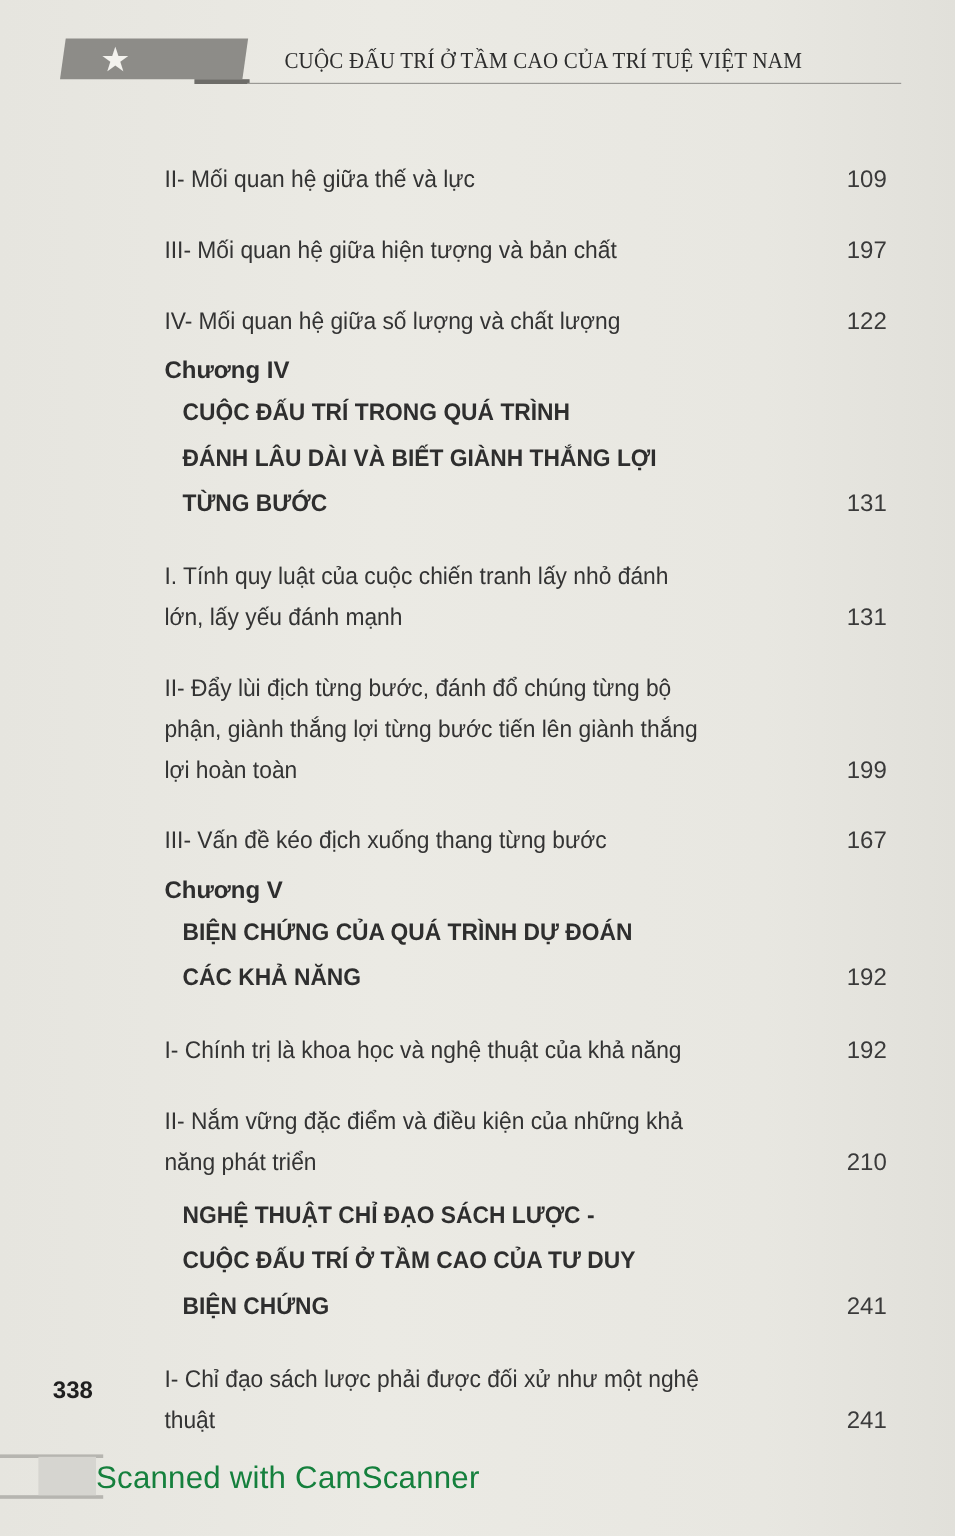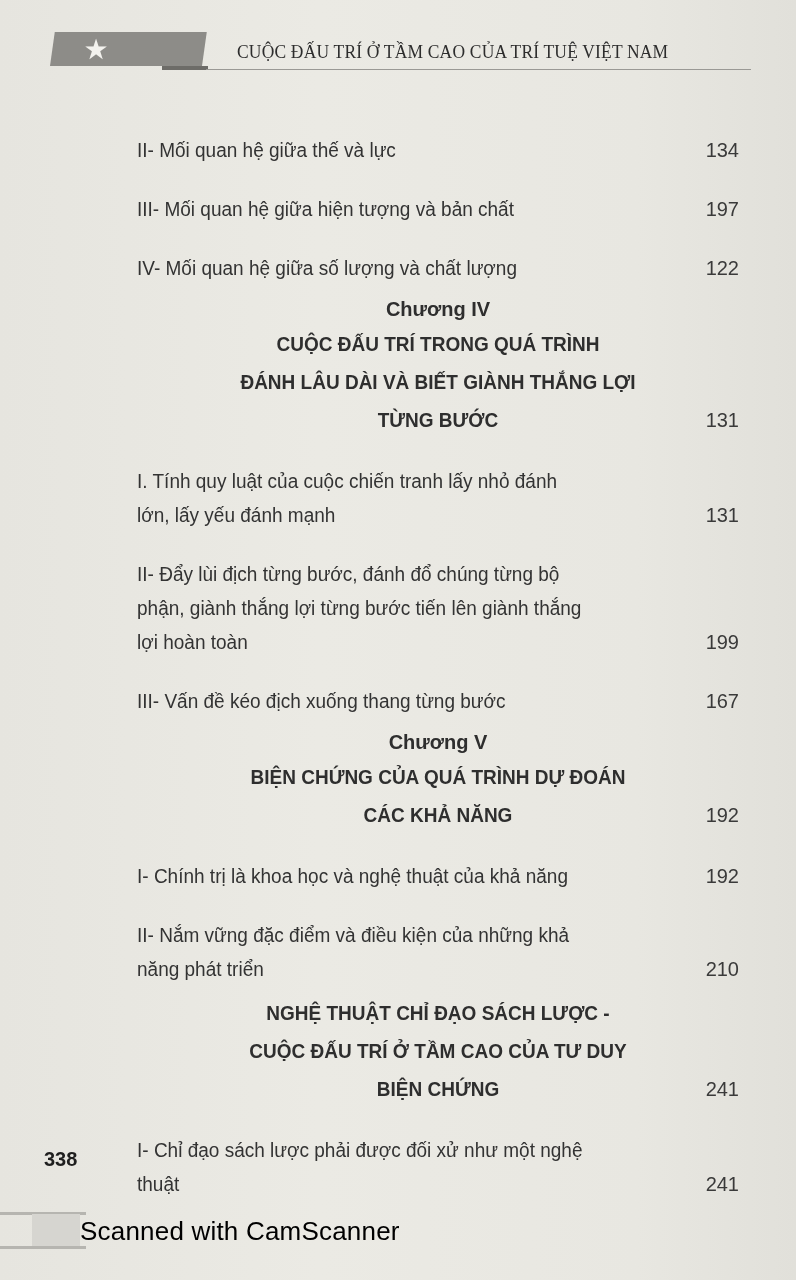--- a/index.html
+++ b/index.html
@@ -46,21 +46,21 @@
   .toc { position: absolute; left: 137px; top: 108px; width: 602px; }
   .entry { position: relative; font-size: 20px; line-height: 34px; color: #333; margin-top: 25px; }
   .entry .text { display: block; width: 520px; transform: scaleX(0.95); transform-origin: left; }
   .entry .pg {
     position: absolute; right: 0; bottom: 0; line-height: 34px;
     font-size: 20px; color: #3a3a3a;
   }
   .entry.single { margin-bottom: 8px; }
   .entry.multi { margin-bottom: 8px; }
 
-  .chapter { position: relative; text-align: center; font-weight: bold; color: #2e2e2e; }
+  .chapter { position: relative; font-weight: bold; color: #2e2e2e; }
   .chapter .chap-label { display: block; font-size: 20px; line-height: 32px; }
   .chapter .chap-line { display: block; font-size: 20px; line-height: 38px;
                         transform: scaleX(0.95); }
   .chapter .pg {
     position: absolute; right: 0; bottom: 0; font-weight: normal;
     font-size: 20px; line-height: 38px; color: #3a3a3a;
   }
   .chapter { margin-bottom: 6px; }
 
   
@@ -68,42 +68,42 @@
   .footer-line2 { position: absolute; left: 0; top: 1246px; width: 86px; height: 3px; background: #b6b5b0; }
   .footer-box {
     position: absolute; left: 32px; top: 1214px; width: 48px; height: 32px;
     background: #d6d5d0;
   }
   .page-number {
     position: absolute; left: 44px; top: 1148px; font-size: 20px; font-weight: bold;
     color: #1f1f1f;
   }
   .watermark {
-    position: absolute; left: 80px; top: 1216px; font-size: 26px; color: #000000;
+    position: absolute; left: 80px; top: 1216px; font-size: 26px; color: #15803d;
     font-family: "Liberation Sans", sans-serif; letter-spacing: 0.2px;
   }
 </style>
 </head>
 <body>
 
 <div class="page">
 
   <div class="header">
     <div class="banner"></div>
     <div class="banner-tab"></div>
     <div class="star">★</div>
     <div class="header-title">CUỘC ĐẤU TRÍ Ở TẦM CAO CỦA TRÍ TUỆ VIỆT NAM</div>
     <div class="header-rule"></div>
   </div>
 
   <div class="toc">
 
     <div class="entry single">
       <span class="text">II- Mối quan hệ giữa thế và lực</span>
-      <span class="pg">134</span>
+      <span class="pg">109</span>
     </div>
     <div class="entry single">
       <span class="text">III- Mối quan hệ giữa hiện tượng và bản chất</span>
       <span class="pg">197</span>
     </div>
     <div class="entry single">
       <span class="text">IV- Mối quan hệ giữa số lượng và chất lượng</span>
       <span class="pg">122</span>
     </div>
 

